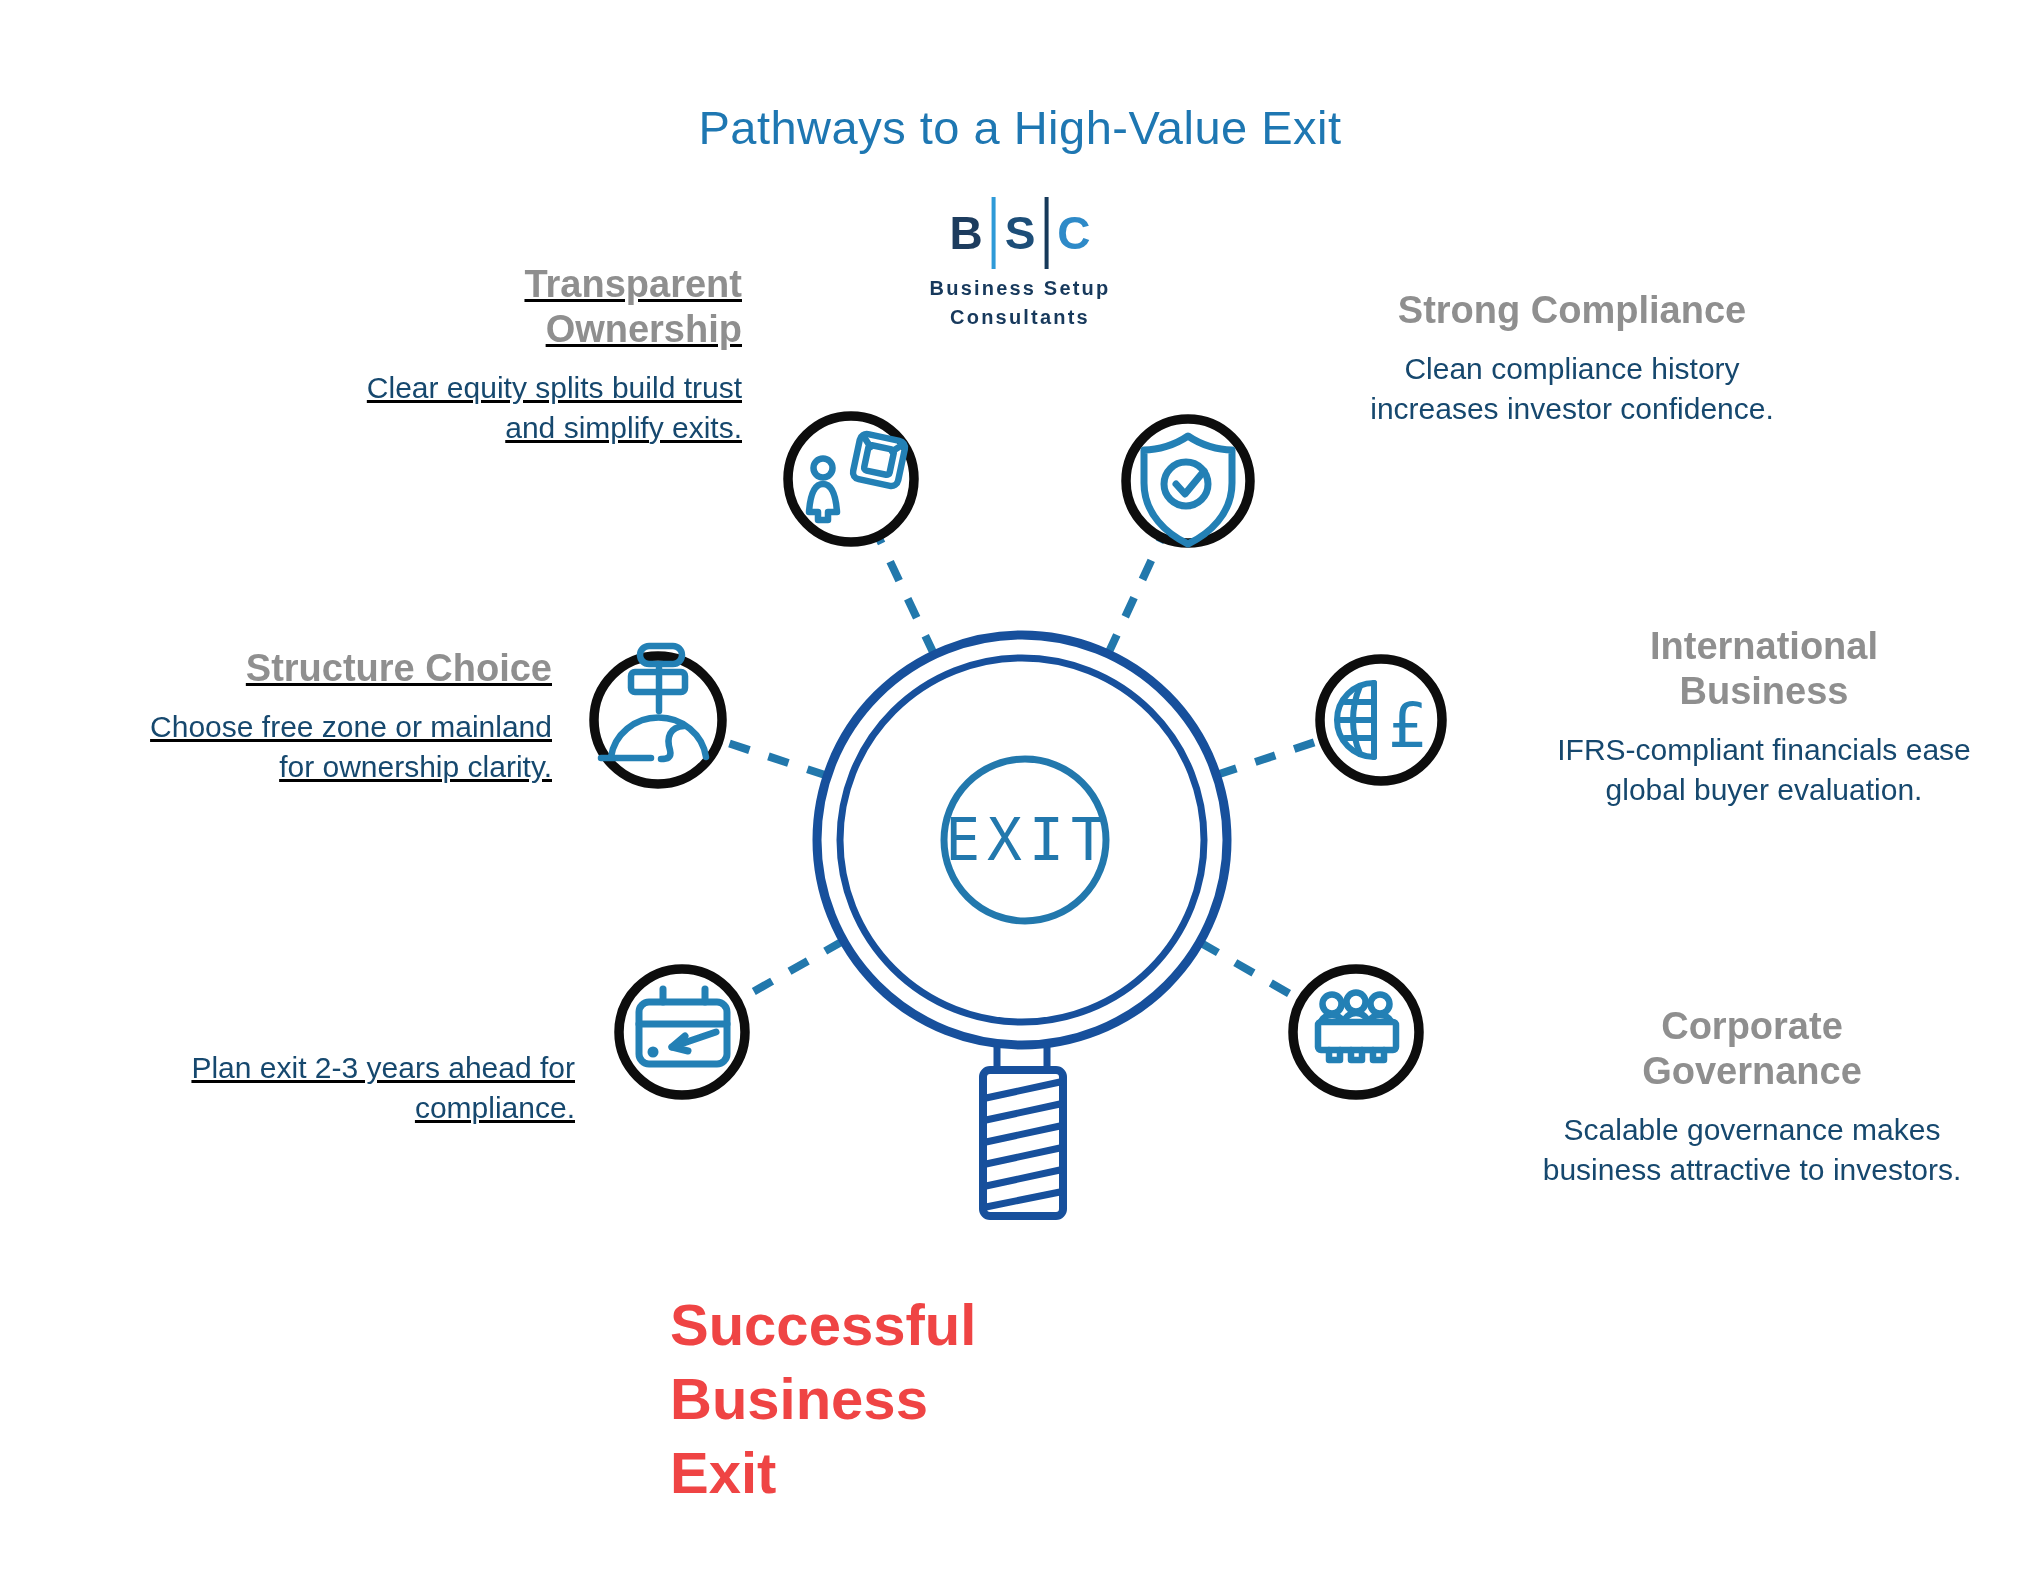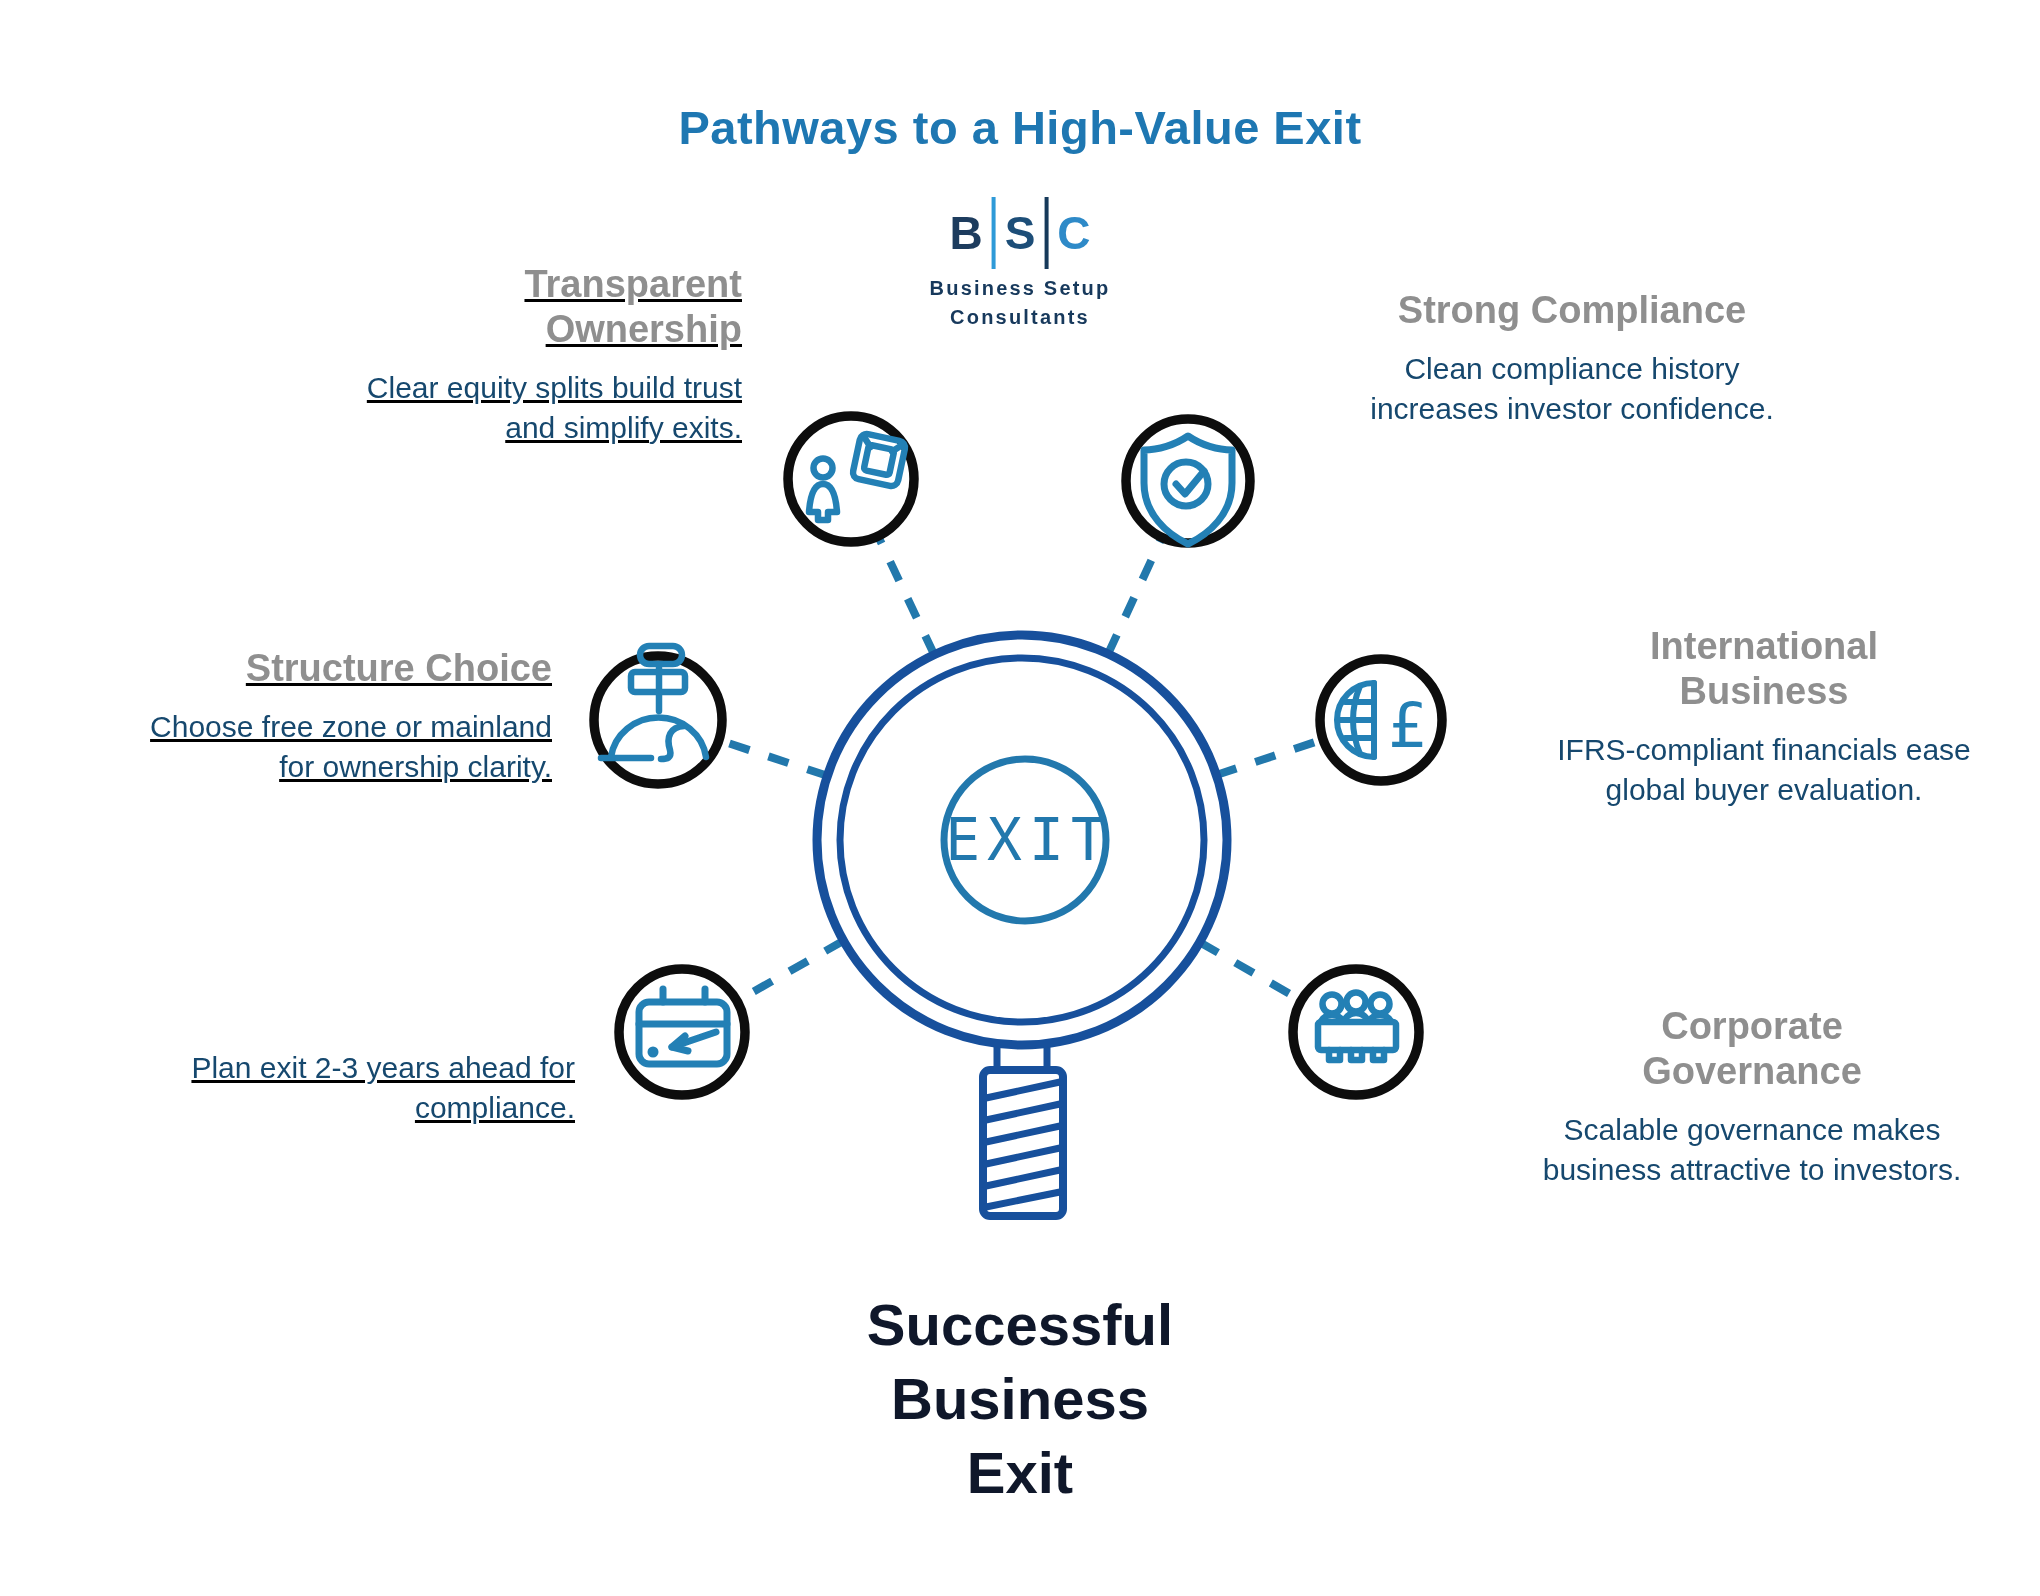--- a/index.html
+++ b/index.html
@@ -3,21 +3,21 @@
 <meta charset="utf-8">
 <style>
   html,body{margin:0;padding:0;background:#ffffff;}
   #canvas{
     position:relative;width:2040px;height:1596px;background:#ffffff;overflow:hidden;
     font-family:"Liberation Sans",sans-serif;
   }
   .pre{white-space:pre-line;}
   #page-title{
     position:absolute;top:100px;left:0;right:0;text-align:center;
-    font-size:47px;font-weight:bold;color:#1e77b2;letter-spacing:.5px;
+    font-size:47px;font-weight:normal;color:#1e77b2;letter-spacing:.5px;
   }
   
   #logo{position:absolute;top:196px;left:50%;transform:translateX(-50%);text-align:center;}
   .logo-row{display:flex;align-items:center;justify-content:center;gap:9px;height:74px;}
   .logo-letter{font-size:46px;font-weight:bold;line-height:1;}
   .l-b{color:#1d3c5e;}
   .l-s{color:#1d4e78;}
   .l-c{color:#2e8ac8;}
   .logo-bar{width:4px;height:72px;}
   .bar-1{background:#2e9ad8;}
@@ -34,21 +34,21 @@
   .align-left{text-align:center;}
   #node-transparent-ownership{top:262px;right:1298px;width:540px;}
   #node-strong-compliance{top:288px;left:1302px;width:540px;}
   #node-structure-choice{top:646px;right:1488px;width:540px;}
   #node-international-reporting{top:624px;left:1494px;width:540px;}
   #node-early-planning{top:1032px;right:1465px;width:540px;}
   #node-corporate-governance{top:1004px;left:1472px;width:560px;}
   
   #footer-label{
     position:absolute;top:1288px;left:50%;transform:translateX(-50%);
-    width:700px;text-align:center;font-size:58px;font-weight:bold;color:#0f172a;line-height:1.28;
+    width:700px;text-align:left;font-size:58px;font-weight:bold;color:#ef4444;line-height:1.28;
   }
   
   #art{position:absolute;left:0;top:0;width:2040px;height:1596px;}
   text.exit-label{
     font-family:"DejaVu Sans Mono",monospace;font-size:58px;font-weight:500;
     letter-spacing:7px;fill:#2278ad;
   }
   text.pound-glyph{
     font-family:"DejaVu Sans",sans-serif;font-size:62px;fill:#2380b5;
   }

